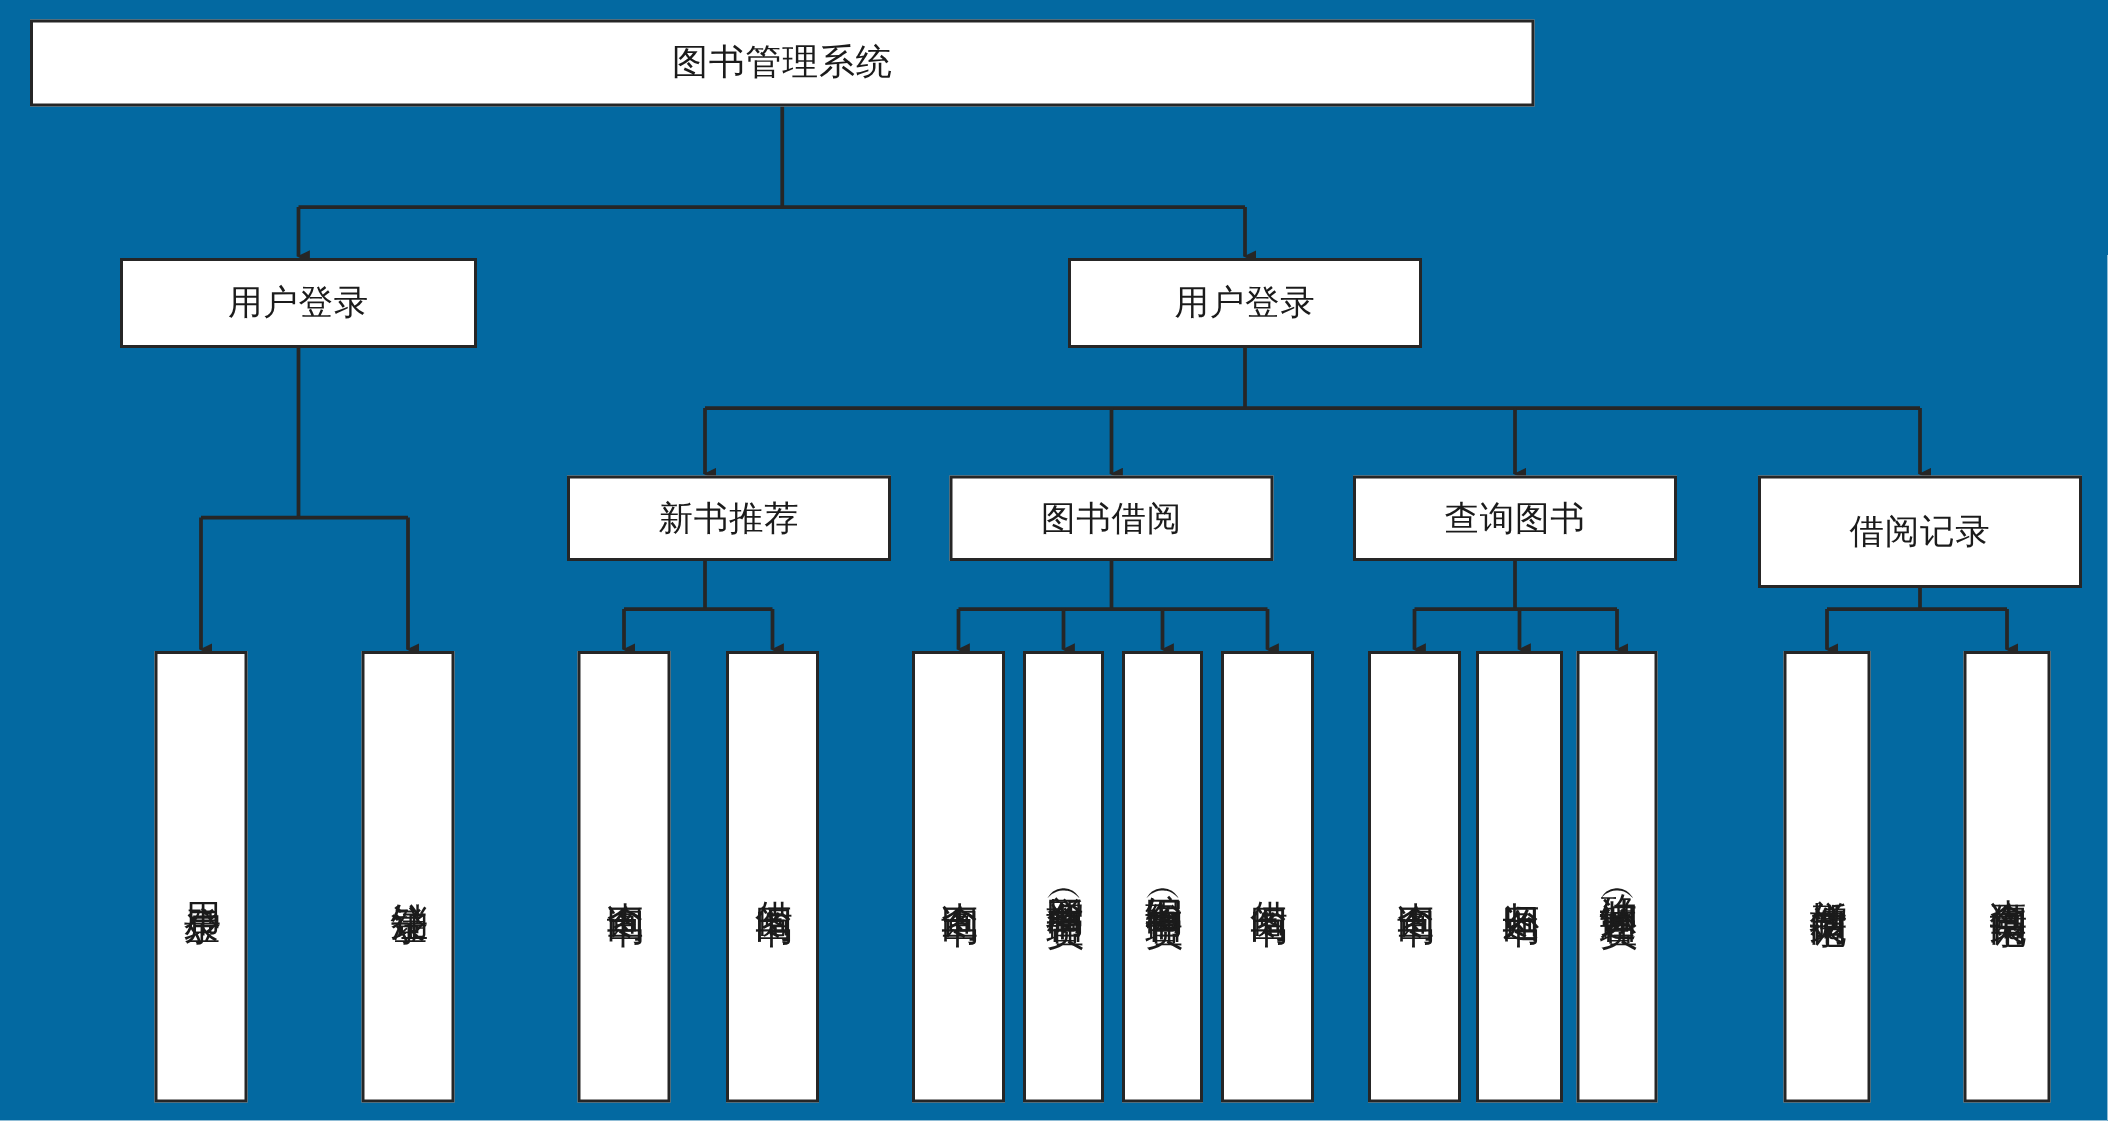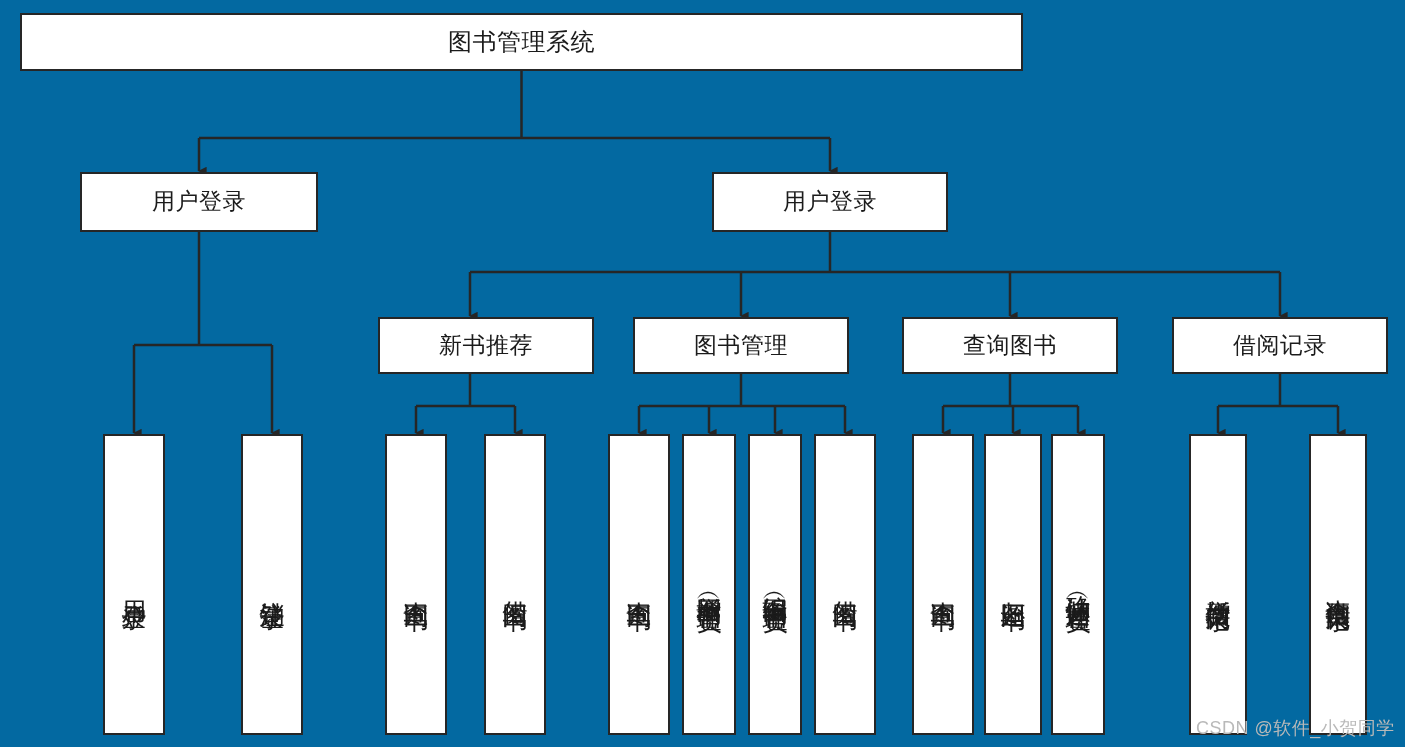--- a/index.html
+++ b/index.html
@@ -126,26 +126,26 @@
       <div class="node lvl2 horiz" style="left: 80px; top: 172px; width: 238px; height: 60px;">
         <span class="lbl">用户登录</span>
       </div>
       <div class="node lvl2 horiz" style="left: 712px; top: 172px; width: 236px; height: 60px;">
         <span class="lbl">用户登录</span>
       </div>
       <div class="node lvl3 horiz" style="left: 362px; top: 317px; width: 216px; height: 57px; margin-left: 16px;">
         <span class="lbl">新书推荐</span>
       </div>
       <div class="node lvl3 horiz" style="left: 633px; top: 317px; width: 216px; height: 57px;">
-        <span class="lbl">图书管理</span>
+        <span class="lbl">图书借阅</span>
       </div>
       <div class="node lvl3 horiz" style="left: 902px; top: 317px; width: 216px; height: 57px;">
         <span class="lbl">查询图书</span>
       </div>
-      <div class="node lvl3 horiz" style="left: 1172px; top: 317px; width: 216px; height: 57px;">
+      <div class="node lvl3 horiz" style="left: 1172px; top: 317px; width: 216px; height: 75px;">
         <span class="lbl">借阅记录</span>
       </div>
       <div class="node leaf vert" style="left: 103px; top: 434px; width: 62px; height: 301px;">
         <span class="lbl">用户登录</span>
       </div>
       <div class="node leaf vert" style="left: 241px; top: 434px; width: 62px; height: 301px;">
         <span class="lbl">注销登录</span>
       </div>
       <div class="node leaf vert" style="left: 385px; top: 434px; width: 62px; height: 301px;">
         <span class="lbl">查询图书</span>
@@ -175,15 +175,14 @@
         <span class="lbl">确认归还（管理员）</span>
       </div>
       <div class="node leaf vert" style="left: 1189px; top: 434px; width: 58px; height: 301px;">
         <span class="lbl">新增借阅记录</span>
       </div>
       <div class="node leaf vert" style="left: 1309px; top: 434px; width: 58px; height: 301px;">
         <span class="lbl">查询借阅记录</span>
       </div>
     </div>
 
-  <div class="watermark" style="left: 1196px; top: 716px;">CSDN @软件_小贺同学</div>
 
 </div>
 
 </body></html>

